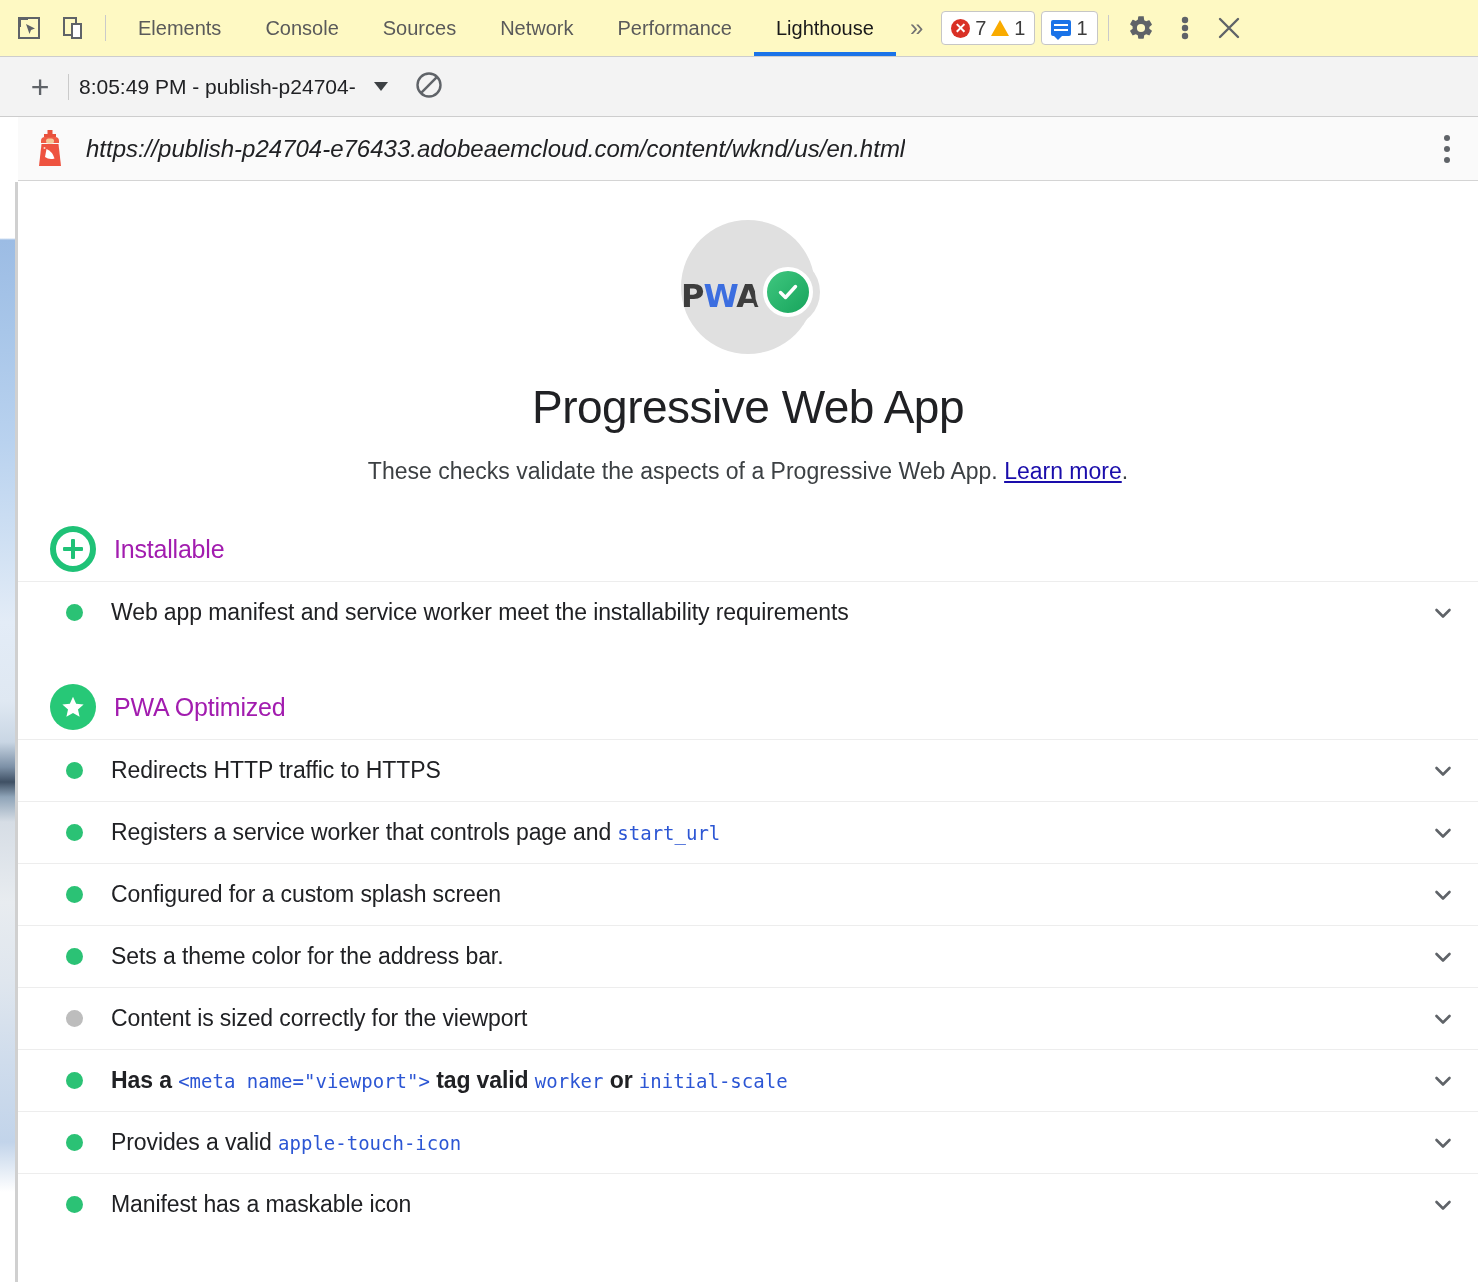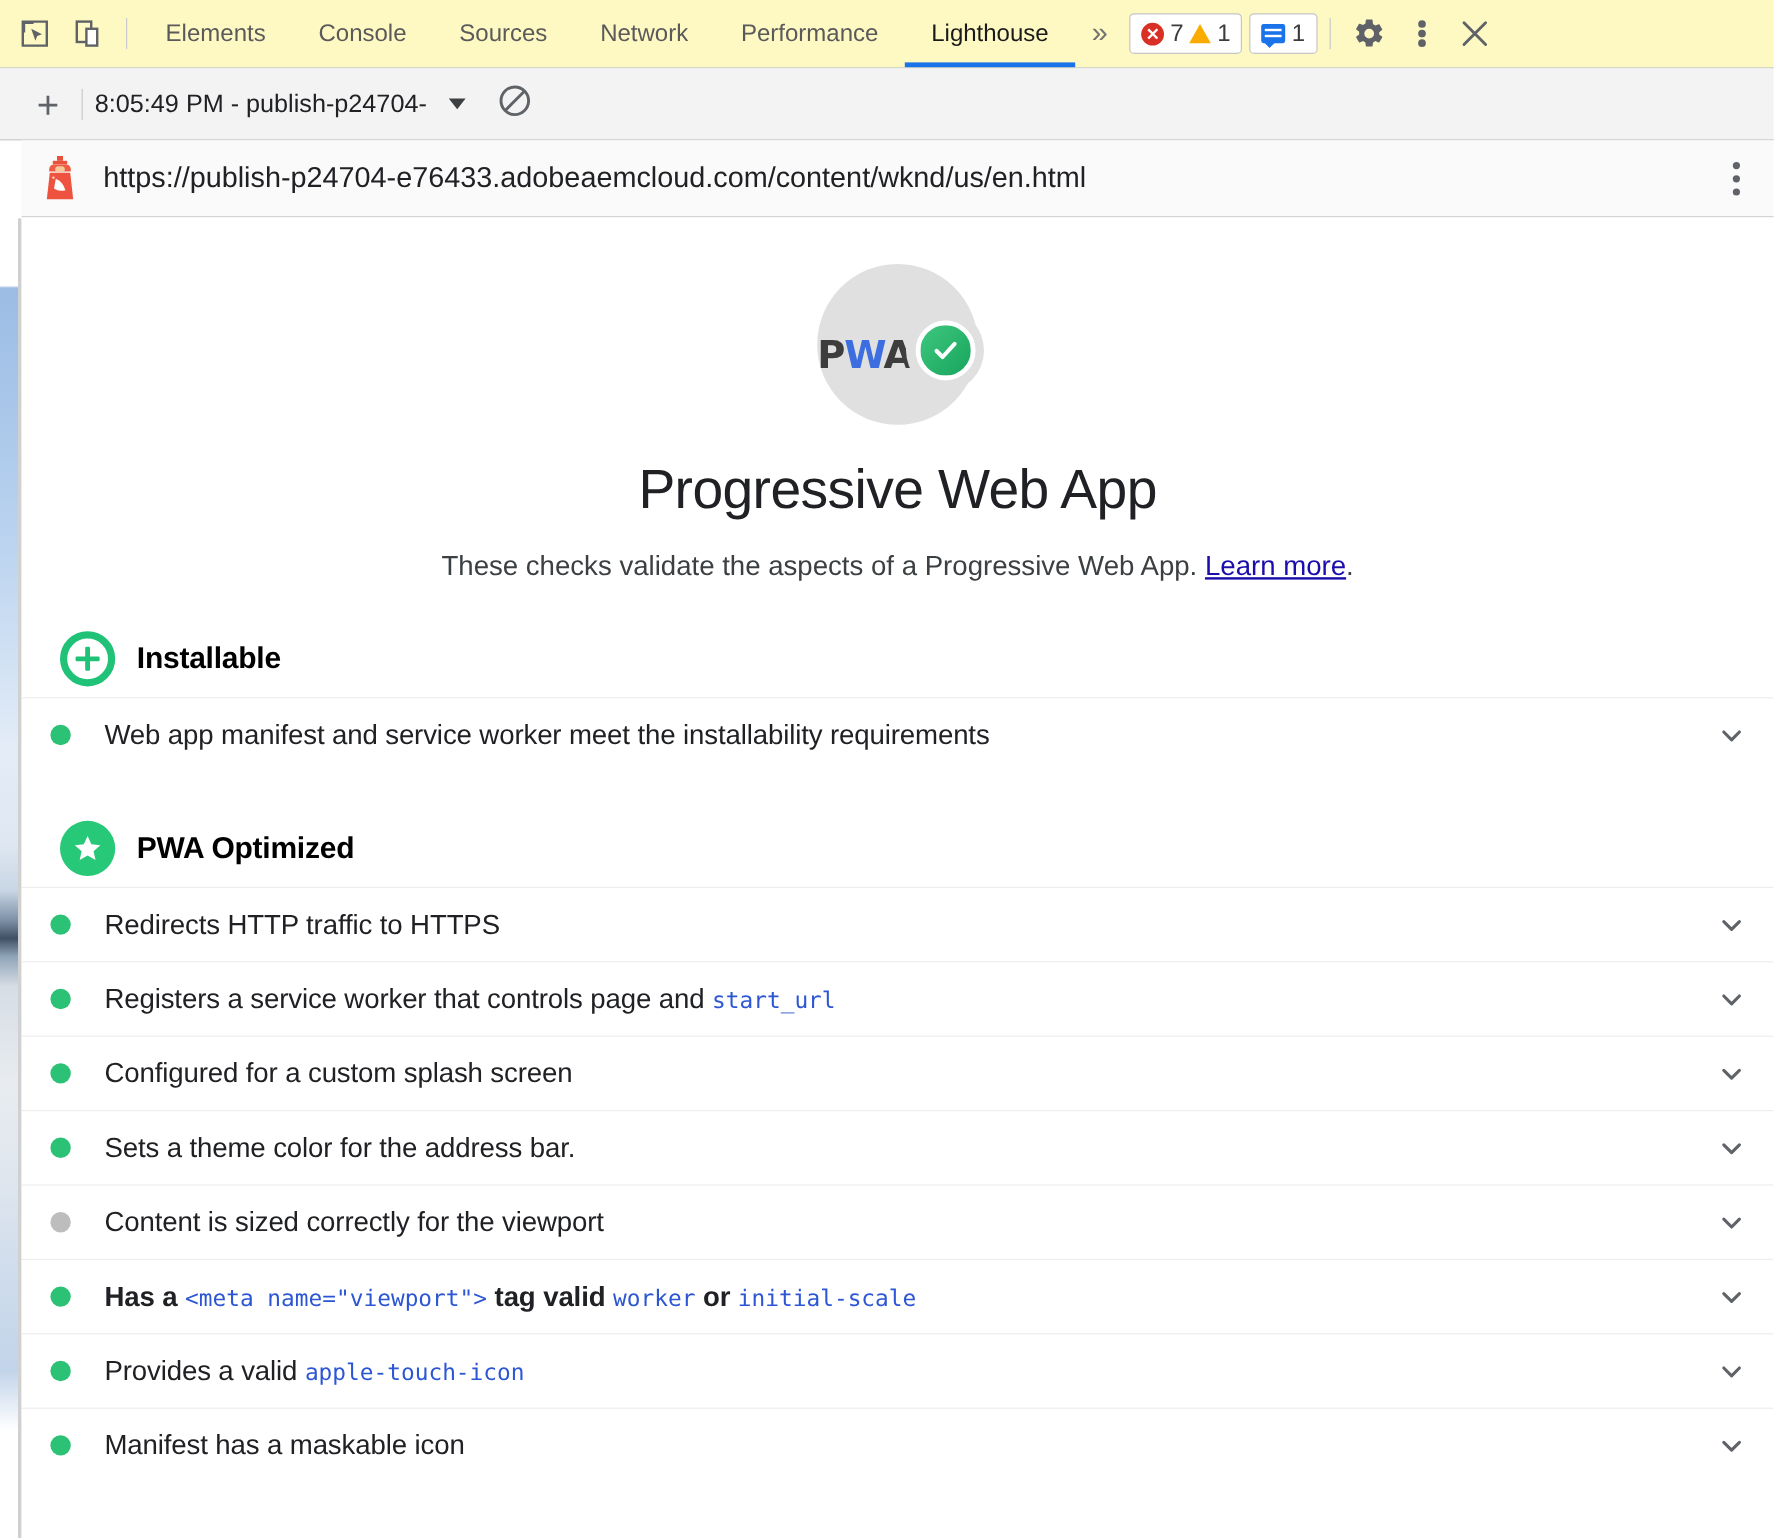--- a/index.html
+++ b/index.html
@@ -112,21 +112,21 @@
   #run-caret {
     width: 0; height: 0; border-left: 7px solid transparent;
     border-right: 7px solid transparent; border-top: 9px solid #3c4043;
   }
   #clear-btn { margin-left: 26px; cursor: pointer; }
 
   
   #url-bar {
     position: absolute; left: 18px; top: 117px; width: 1460px; height: 64px;
     background: #fafafa; border-bottom: 1px solid #d4d4d4;
-    display: flex; align-items: center;
+    display: flex; align-items: center; font-style: italic;
   }
   #lh-logo { margin-left: 10px; width: 44px; display:flex; justify-content:center; }
   #url-text {
     font-size: 24px; color: #202124; margin-left: 14px;
     white-space: nowrap; overflow: hidden;
   }
   #url-menu {
     margin-left: auto; margin-right: 28px; cursor: pointer;
     display: flex; flex-direction: column; gap: 5px; align-items: center;
   }
@@ -169,21 +169,21 @@
   #report-desc {
     text-align: center; font-size: 23px; color: #3c4043; margin-top: 24px;
   }
   #report-desc a { color: #1a0dab; text-decoration: underline; }
 
   .section-head {
     display: flex; align-items: center; gap: 18px;
     padding-left: 32px; margin-top: 38px; height: 52px;
   }
   .section-title {
-    font-size: 25px; font-weight: bold; color: #000000; letter-spacing: -0.2px;
+    font-size: 25px; font-weight: normal; color: #a21caf; letter-spacing: -0.2px;
   }
   .ico-installable {
     width: 46px; height: 46px; border-radius: 50%;
     border: 6px solid #1fc277; background: #fff;
     display: flex; align-items: center; justify-content: center;
     flex: 0 0 auto;
   }
   .ico-installable .plus {
     position: relative; width: 20px; height: 20px;
   }
@@ -196,21 +196,21 @@
   .ico-optimized {
     width: 46px; height: 46px; border-radius: 50%; background: #27c877;
     display: flex; align-items: center; justify-content: center;
     flex: 0 0 auto;
   }
 
   .audit-list { margin-top: 6px; }
   .audit-row {
     display: flex; align-items: center; height: 62px;
     border-top: 1px solid #ededed;
-    padding-left: 24px; padding-right: 20px;
+    padding-left: 48px; padding-right: 20px;
     cursor: pointer;
   }
   .audit-row:first-child { border-top: 1px solid #ededed; }
   .audit-dot {
     width: 17px; height: 17px; border-radius: 50%; flex: 0 0 auto;
     margin-right: 28px;
   }
   .dot-pass { background: #2bc275; }
   .dot-na   { background: #bdbdbd; }
   .audit-text {

